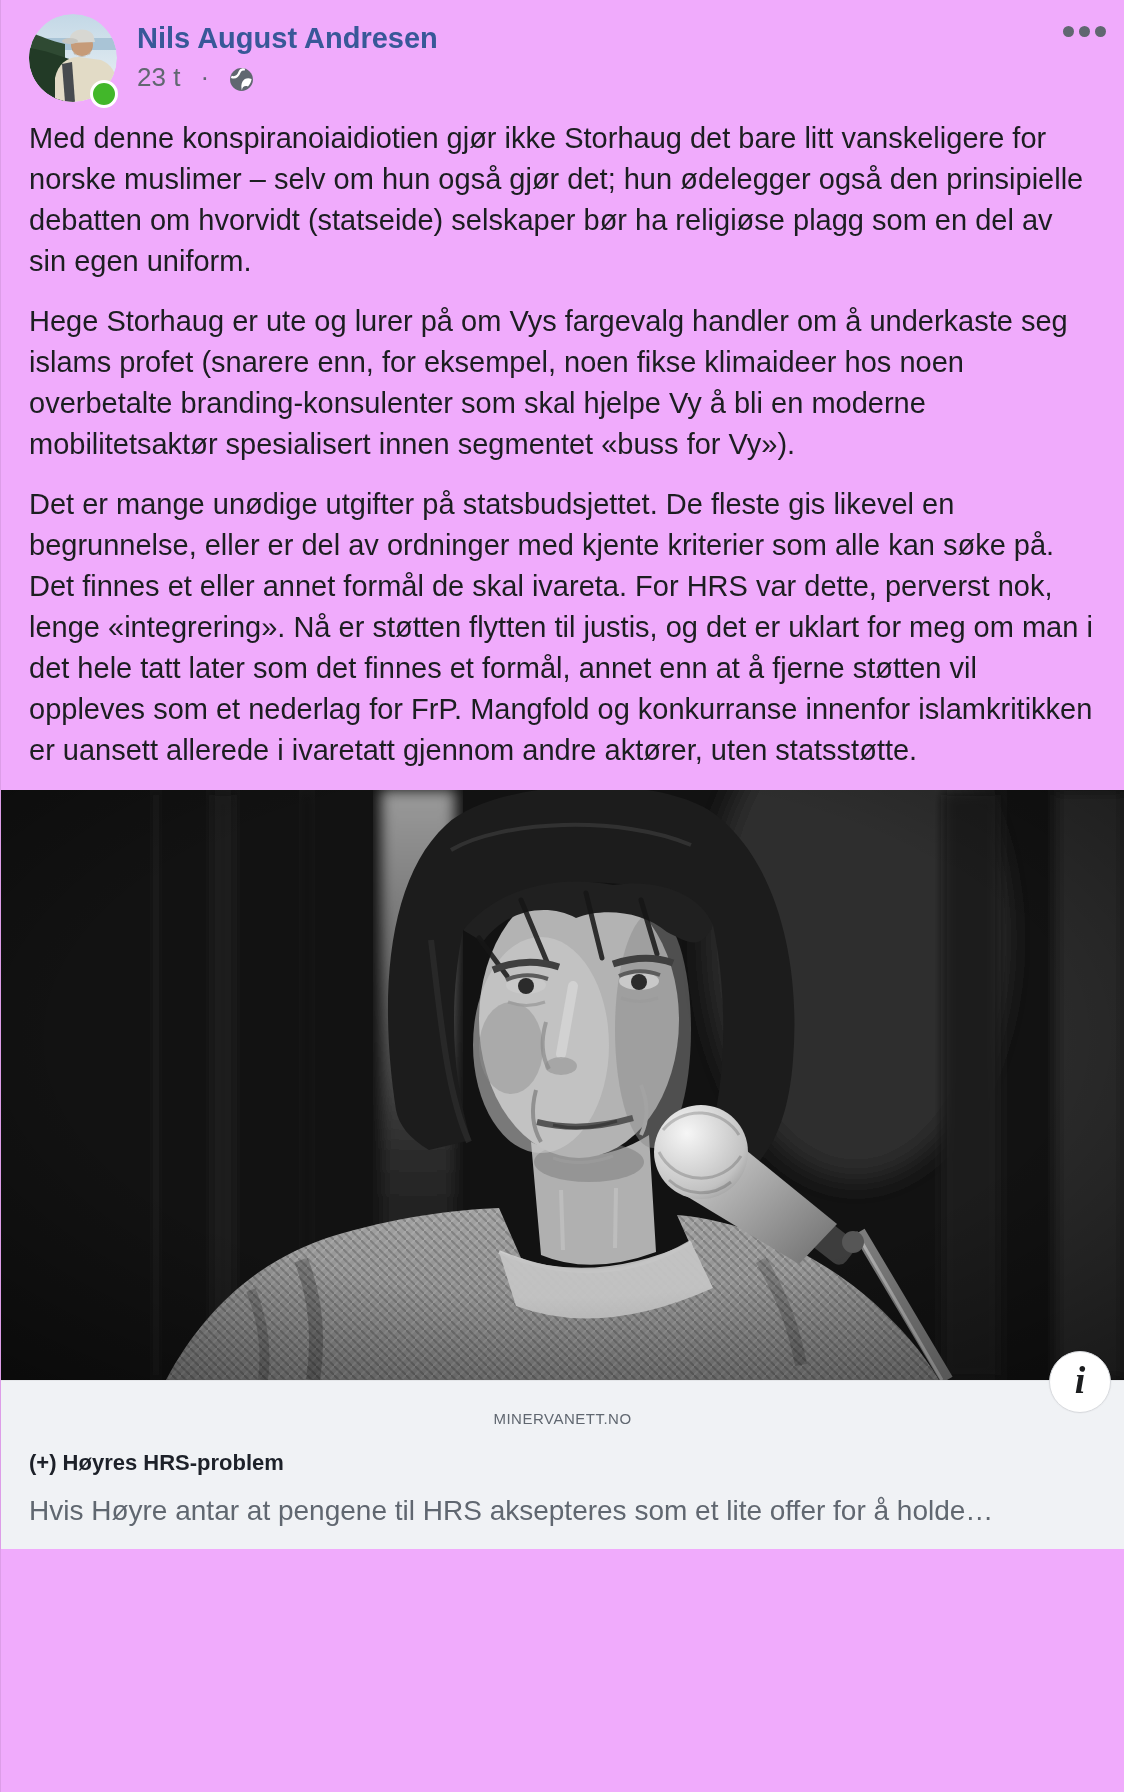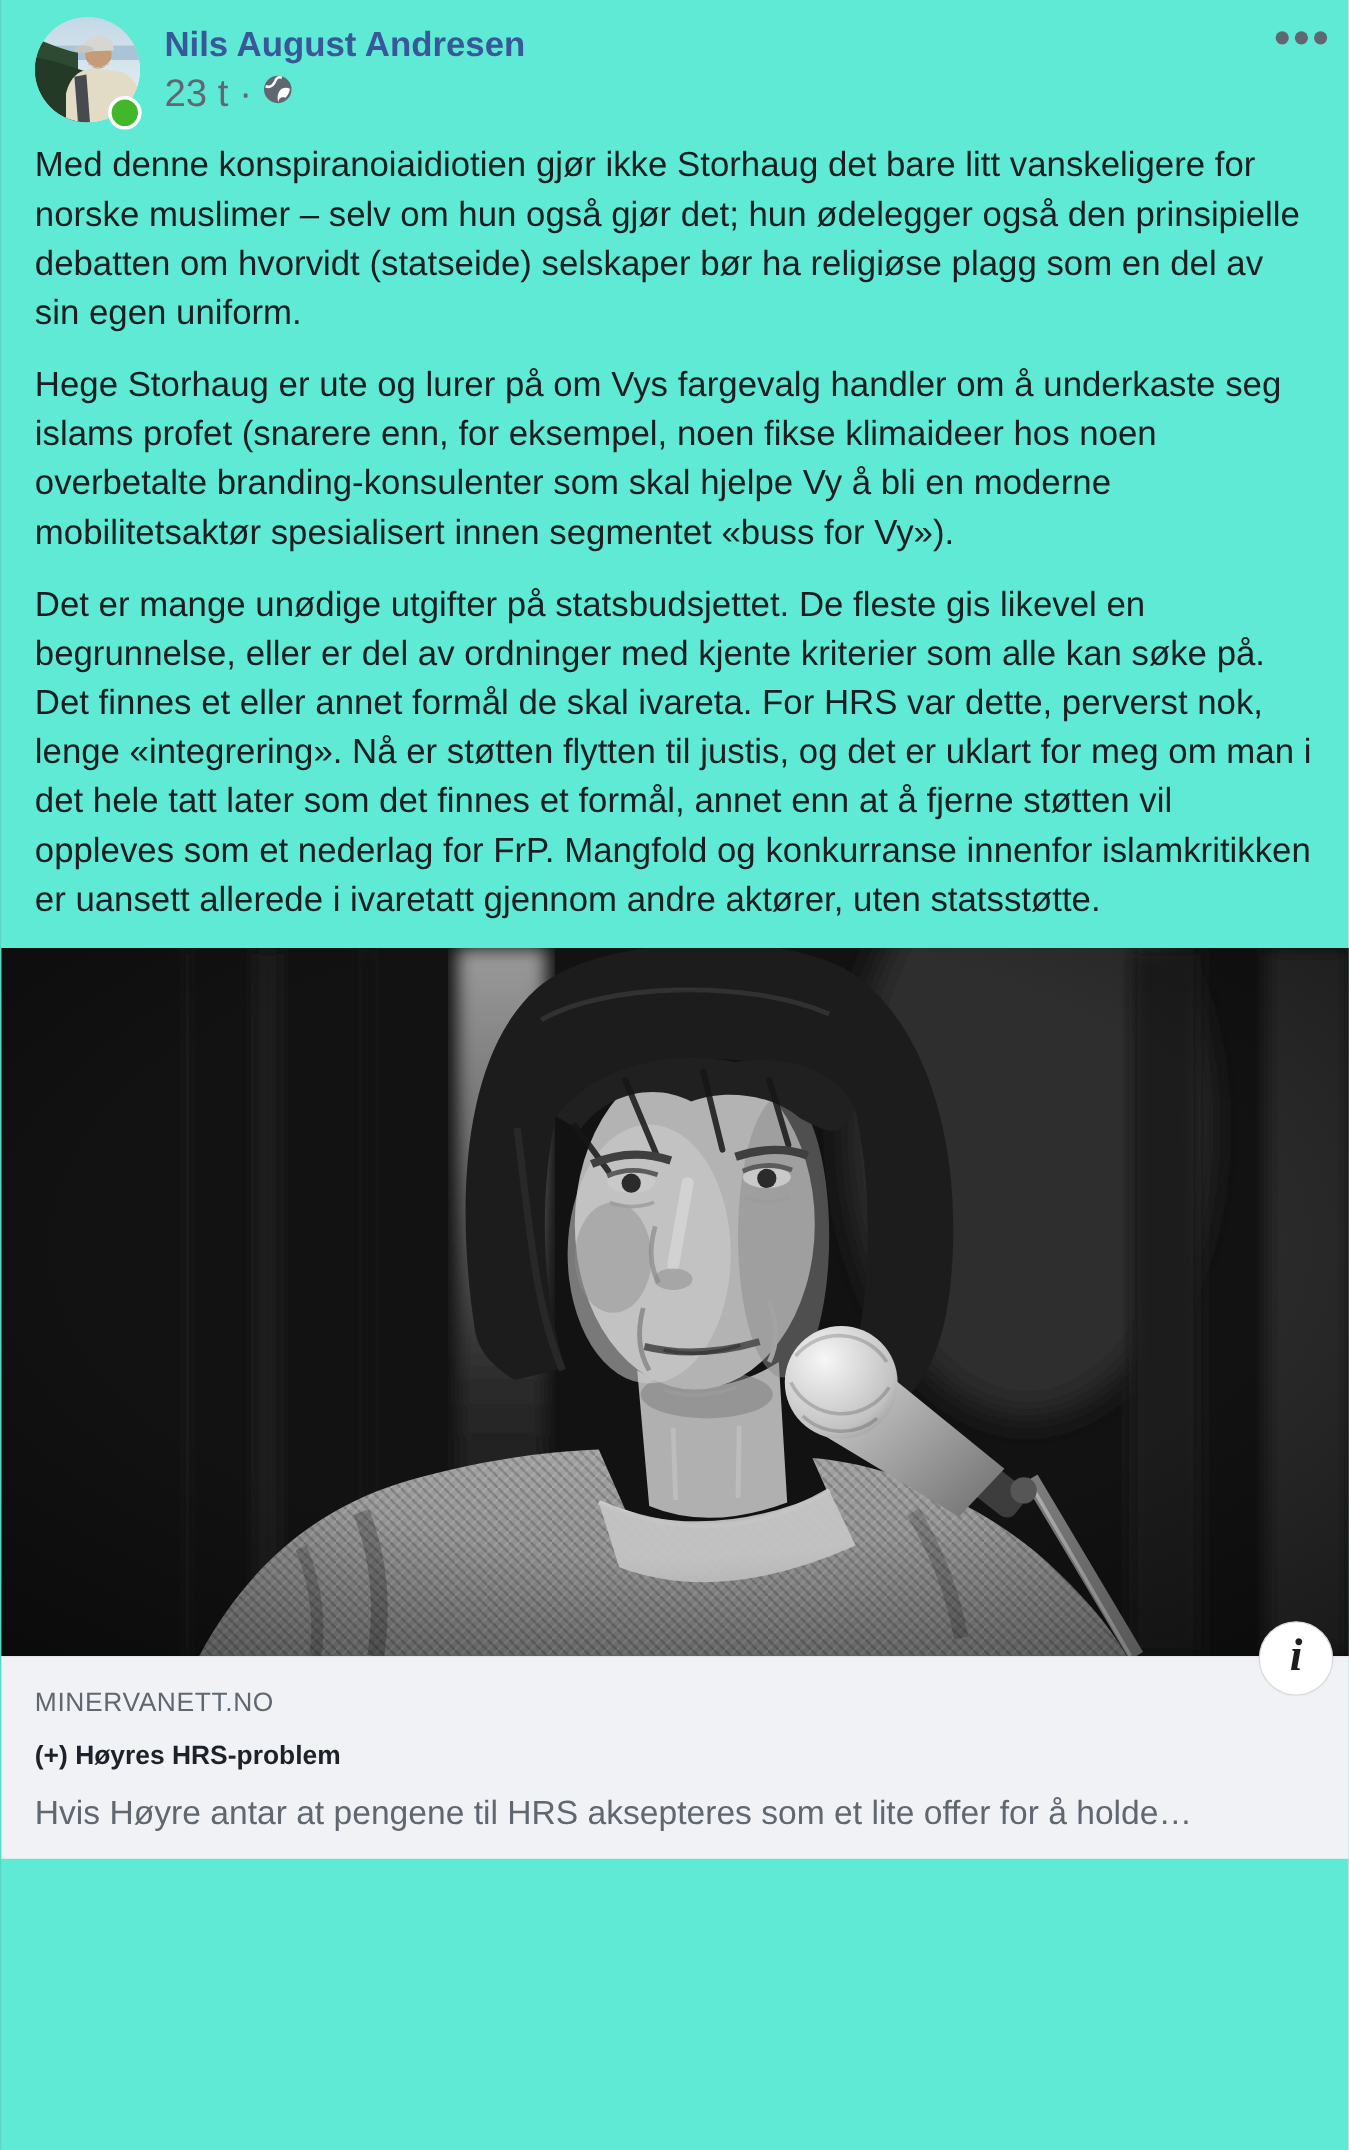--- a/index.html
+++ b/index.html
@@ -1,44 +1,44 @@
 <!DOCTYPE html>
 <html lang="no"><head>
 <meta charset="utf-8">
 <style>
   html,body{margin:0;padding:0;background:#fff;}
   .screenshot{
-    position:relative;width:1124px;height:1792px;overflow:hidden;background:#5eead4;
+    position:relative;width:1124px;height:1792px;overflow:hidden;background:#f0abfc;
     font-family:"Liberation Sans",sans-serif;color:#1c1e21;
     border-left:1px solid rgba(0,0,0,.08);box-sizing:border-box;
   }
   
   .header{position:relative;display:flex;align-items:flex-start;padding:14px 20px 0 28px;}
   .avatar-wrap{position:relative;width:88px;height:88px;flex:0 0 auto;cursor:pointer;}
   .avatar-wrap svg{display:block;border-radius:50%;}
   .online-dot{
     position:absolute;left:61px;top:66px;width:22px;height:22px;border-radius:50%;
     background:#42b72a;border:3px solid #fff;
   }
   .header-text{margin-left:20px;padding-top:7px;}
   .author{font-size:29px;font-weight:bold;color:#385898;line-height:34px;cursor:pointer;}
-  .meta-row{display:flex;align-items:flex-start;gap:9px;margin-top:7px;color:#606770;font-size:32px;line-height:30px;}
+  .meta-row{display:flex;align-items:flex-end;gap:20px;margin-top:7px;color:#606770;font-size:26px;line-height:30px;}
   .more-btn{position:absolute;top:16px;right:8px;display:flex;gap:5px;padding:10px;cursor:pointer;}
   .more-btn i{display:block;width:11px;height:11px;border-radius:50%;background:#606770;}
   
   .post-text{padding:16px 27px 0 28px;font-size:29px;line-height:41px;}
   .post-text p{margin:0 0 19px 0;}
   
   .article-card{position:relative;margin-top:0;cursor:pointer;}
   .article-image{display:block;width:1124px;height:590px;}
   .article-details{
     background:#f0f2f5;height:169px;box-sizing:border-box;
     padding:25px 28px 0 28px;border-top:1px solid #e4e6e9;
   }
-  .domain{font-size:22px;line-height:26px;color:#606770;letter-spacing:.5px;}
+  .domain{font-size:15px;line-height:26px;color:#606770;letter-spacing:.5px;text-align:center;}
   .article-title{font-size:22px;line-height:37px;font-weight:bold;color:#1d2129;margin-top:12px;}
   .article-desc{
     font-size:28px;line-height:34px;color:#606770;margin-top:13px;
     white-space:nowrap;overflow:hidden;
   }
   .info-btn{
     position:absolute;top:561px;right:13px;width:62px;height:62px;border-radius:50%;
     background:#fff;border:1px solid #d8dade;box-sizing:border-box;
     display:flex;align-items:center;justify-content:center;cursor:pointer;
     box-shadow:0 0 0 1px rgba(0,0,0,.02);

